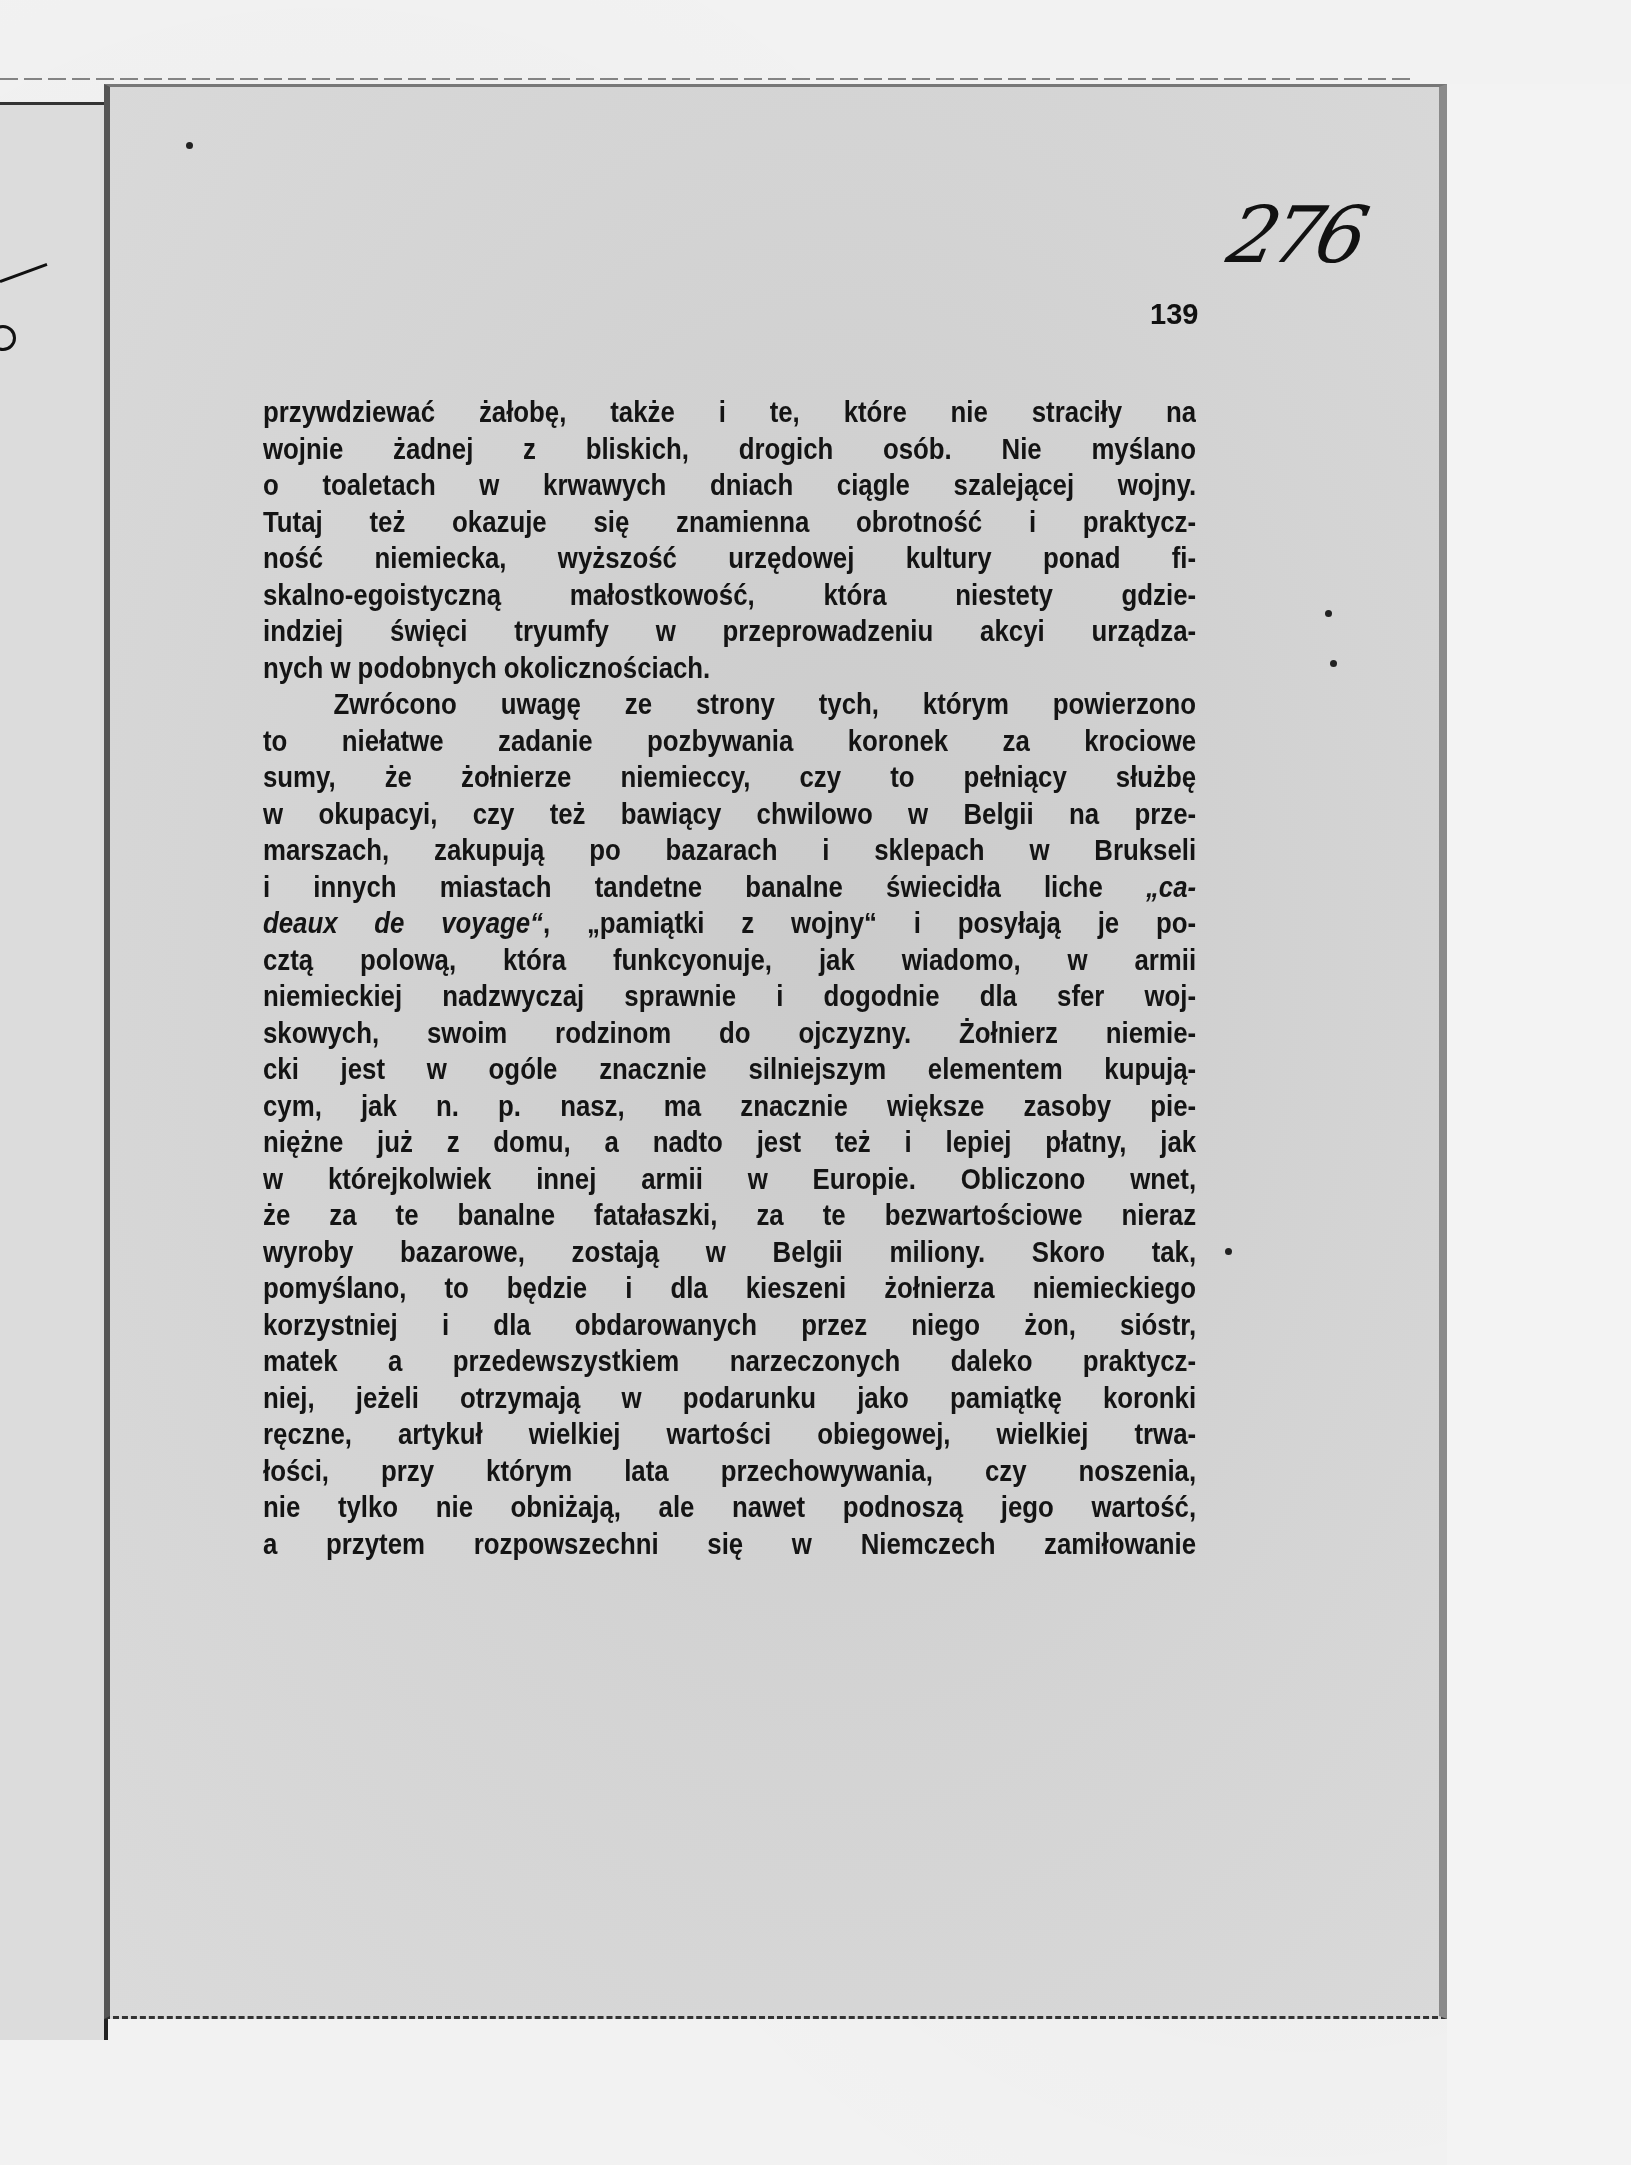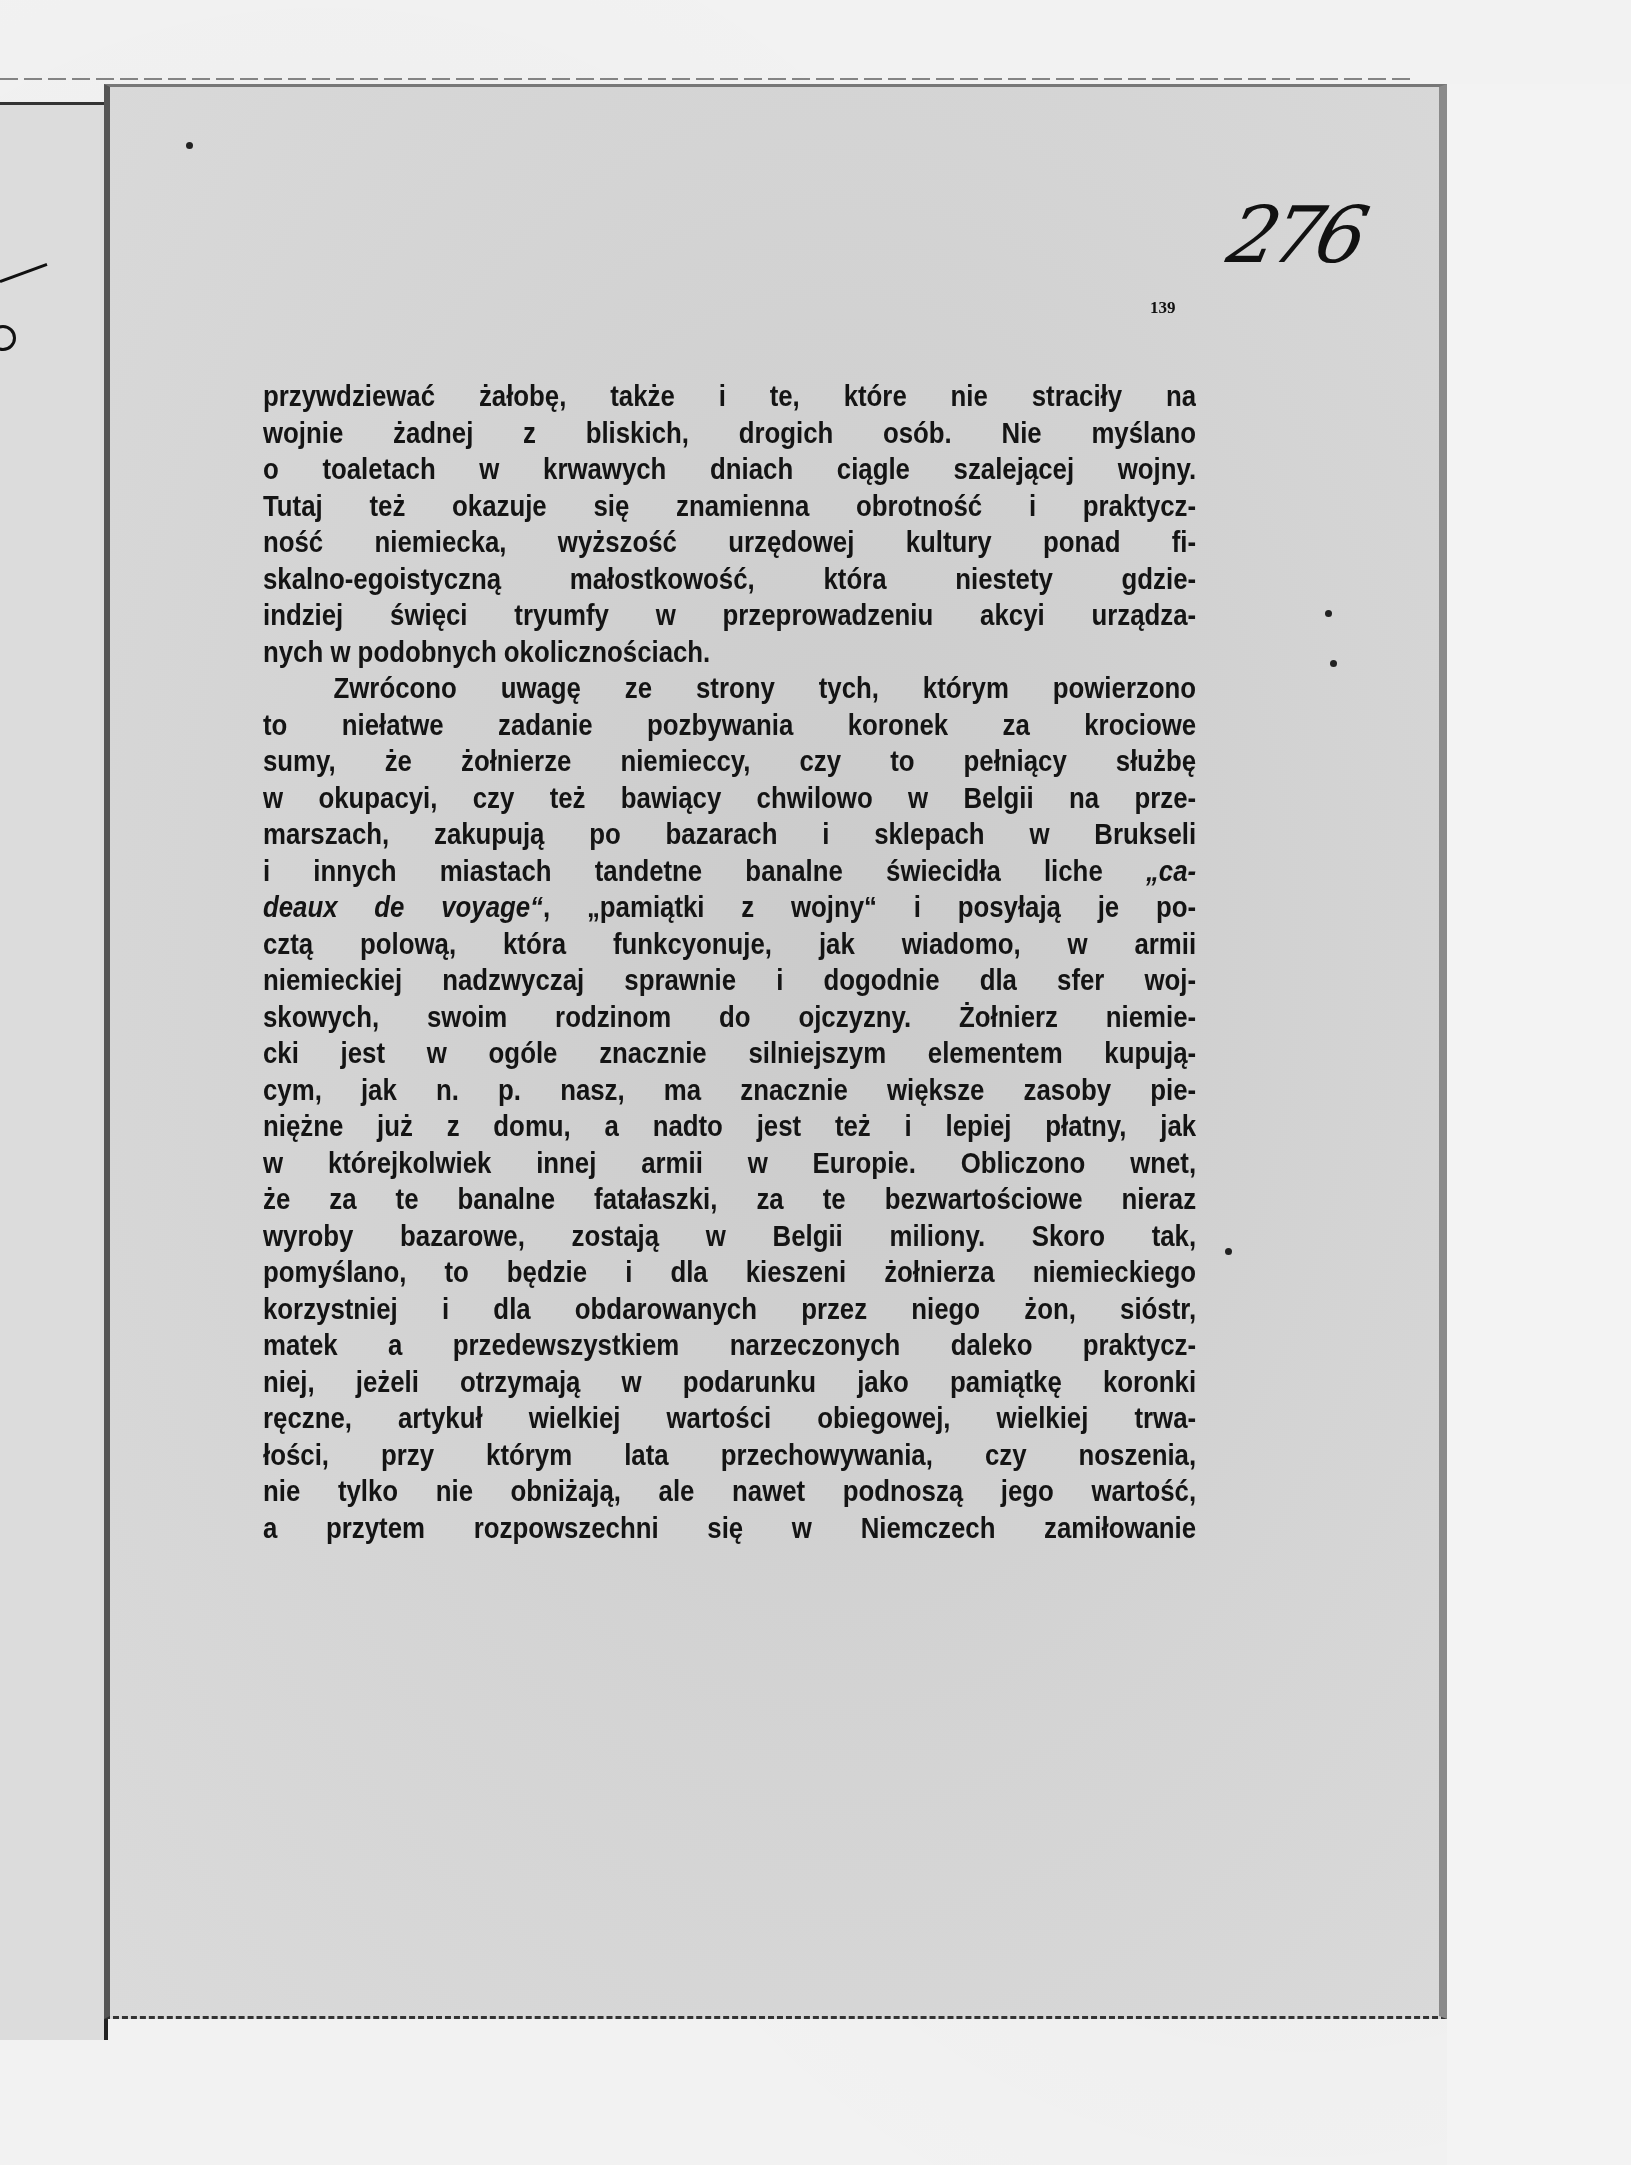--- a/index.html
+++ b/index.html
@@ -86,29 +86,29 @@
       font-style: italic;
       font-size: 78px;
       color: #111;
       letter-spacing: -6px;
       transform: skewX(-12deg);
     }
     .page-number {
       position: absolute;
       left: 1150px;
       top: 298px;
-      font-family: Liberation Serif, serif;
+      font-family: Liberation Sans, sans-serif;
       font-weight: bold;
-      font-size: 17px;
+      font-size: 29px;
       color: #111;
     }
     .text-block {
       position: absolute;
       left: 263px;
-      top: 378px;
+      top: 394px;
       width: 933px;
     }
     .line {
       height: 36.5px;
       line-height: 36.5px;
       font-family: "Liberation Sans", sans-serif;
       font-weight: bold;
       font-size: 30px;
       color: #141414;
       text-align: justify;

